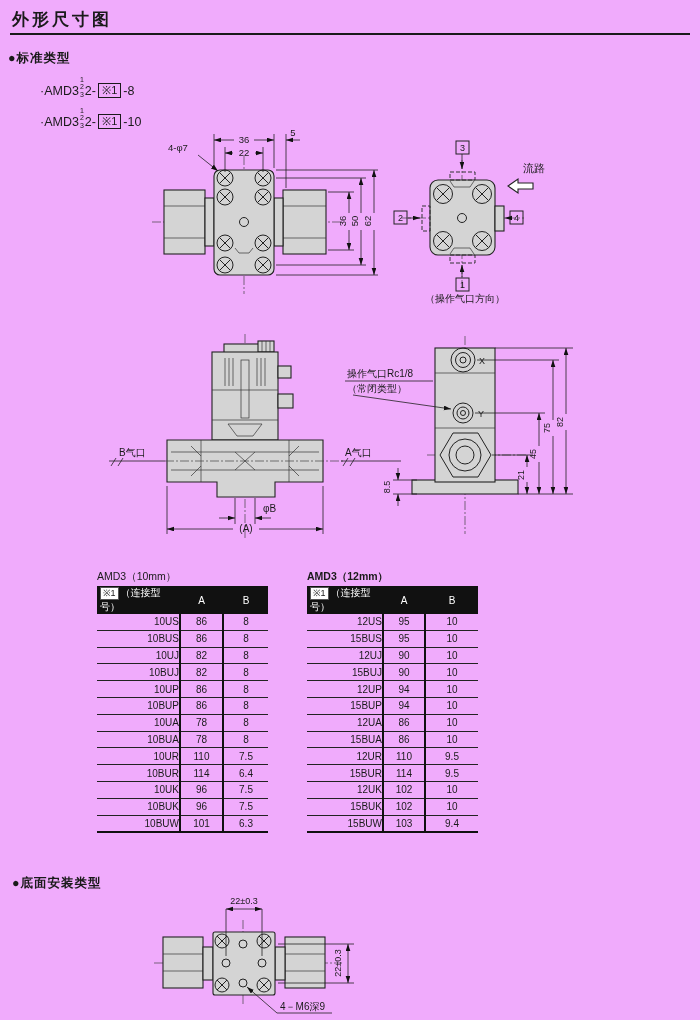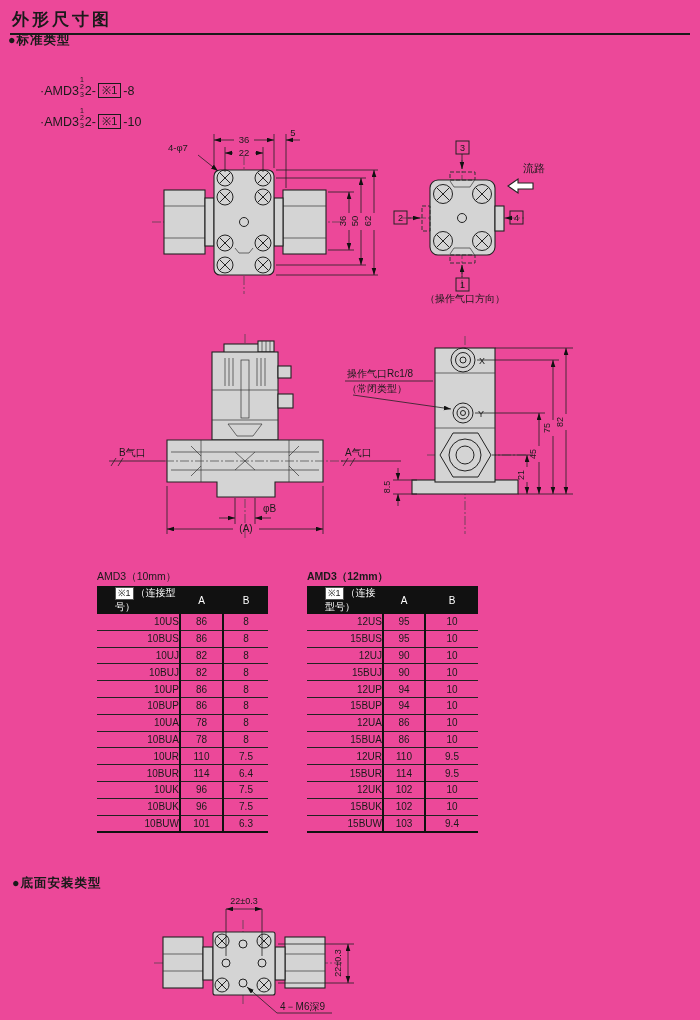--- a/index.html
+++ b/index.html
@@ -1,32 +1,32 @@
 <!DOCTYPE html>
 <html style="--ink: #1a1a1a; --fill: #d4d4d4; --hdr: #111111;"><head>
 <meta charset="utf-8">
 <style>
   :root { --ink:#1a1a1a; --fill:#d4d4d4; --hdr:#111111; }
   html,body { margin:0; padding:0; background:#fff; }
-  .page { position:relative; width:700px; height:1020px; background:#ec4899; overflow:hidden;
+  .page { position:relative; width:700px; height:1020px; background:#f0abfc; overflow:hidden;
           font-family:"Liberation Sans", sans-serif; color:var(--ink); }
   .abs { position:absolute; }
   .title { left:12px; top:8px; font-size:17px; font-weight:bold; letter-spacing:3px; }
   .rule { left:10px; top:33px; width:680px; border-top:2px solid var(--ink); height:0; }
   .sec { font-size:12.5px; font-weight:bold; letter-spacing:1px; }
   .model-line { left:40px; display:flex; align-items:flex-end; font-size:12.5px; }
   .stack { display:inline-flex; flex-direction:column; font-size:7px; line-height:1.05;
            text-align:center; margin:0 1px; }
   .nbox { border:1px solid var(--ink); padding:0 3px; margin:0 2px; font-size:11px; line-height:13px; }
   .tcap { font-size:10.5px; }
   table.dims { border-collapse:collapse; table-layout:fixed; font-size:10px;
                border-bottom:2px solid var(--hdr); }
   table.dims th { background:var(--hdr); color:#fff; font-weight:normal; height:17px;
                   padding:0; font-size:10px; }
-  table.dims th.name-h { text-align:left; padding-left:18px; }
+  table.dims th.name-h { text-align:left; padding-left:3px; }
   table.dims td { border-bottom:1px solid #222; height:15.8px; padding:0; white-space:nowrap; }
   table.dims td.c1 { padding-left:3px; text-align:right; }
   table.dims .c2, table.dims .c3 { border-left:2px solid var(--hdr); text-align:center; }
   .hbox { background:#fff; color:var(--ink); border:1px solid #555; padding:0 2px;
           margin-right:2px; font-size:9px; line-height:11px; display:inline-block; }
   
   .fillshape { fill:var(--fill); stroke:#222; stroke-width:1.1; }
   .dwg  { fill:none; stroke:#222; stroke-width:1; }
   .thin { fill:none; stroke:#333; stroke-width:0.7; }
   .cl   { fill:none; stroke:#444; stroke-width:0.7; stroke-dasharray:9 2 2 2; }
@@ -39,21 +39,21 @@
   marker path { fill:#111; }
 </style>
 </head>
 <body>
 
 <div class="page">
 
   <div class="abs title">外形尺寸图</div>
   <div class="abs rule"></div>
 
-  <div class="abs sec" style="left:8px; top:32px;text-align:right;">●标准类型</div>
+  <div class="abs sec" style="left:8px; top:50px;text-align:right;">●标准类型</div>
 
   <div class="abs model-line" style="top:76px;">
     <span>·AMD3</span>
     <span class="stack">
       <span>1</span>
       <span>2</span>
       <span>3</span>
     </span>
     <span>2-</span>
     <span class="nbox">※1</span>

